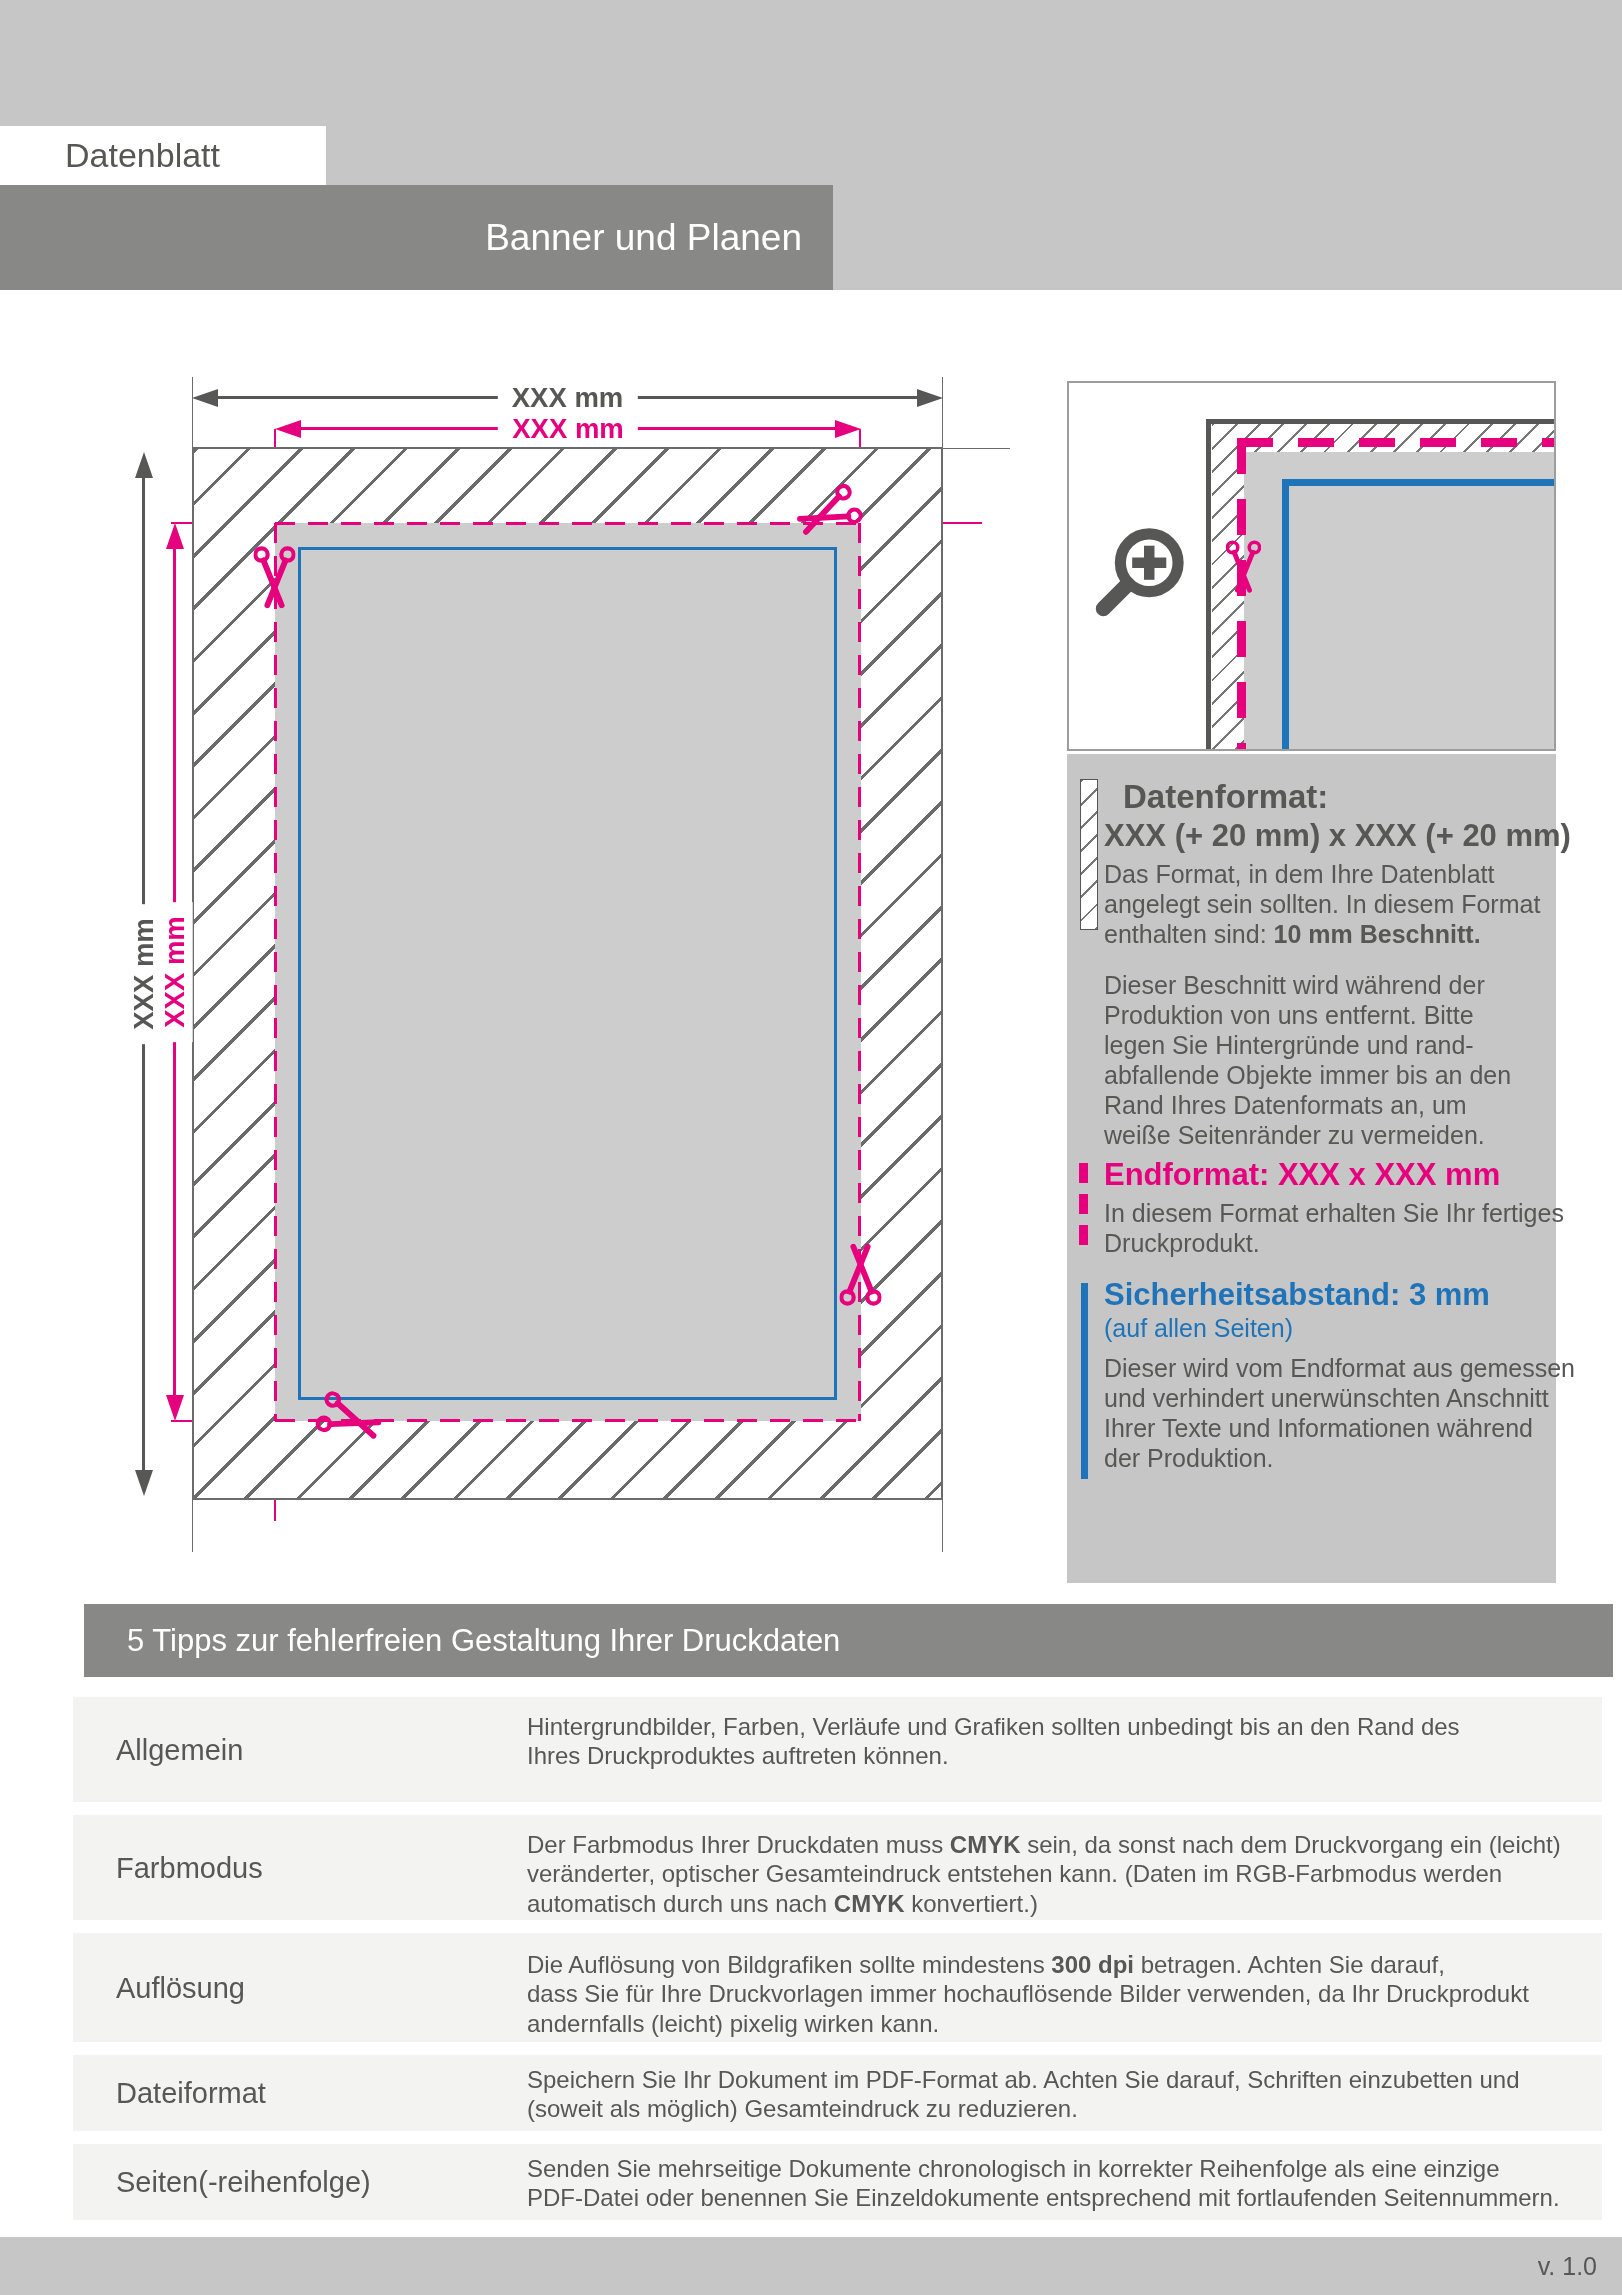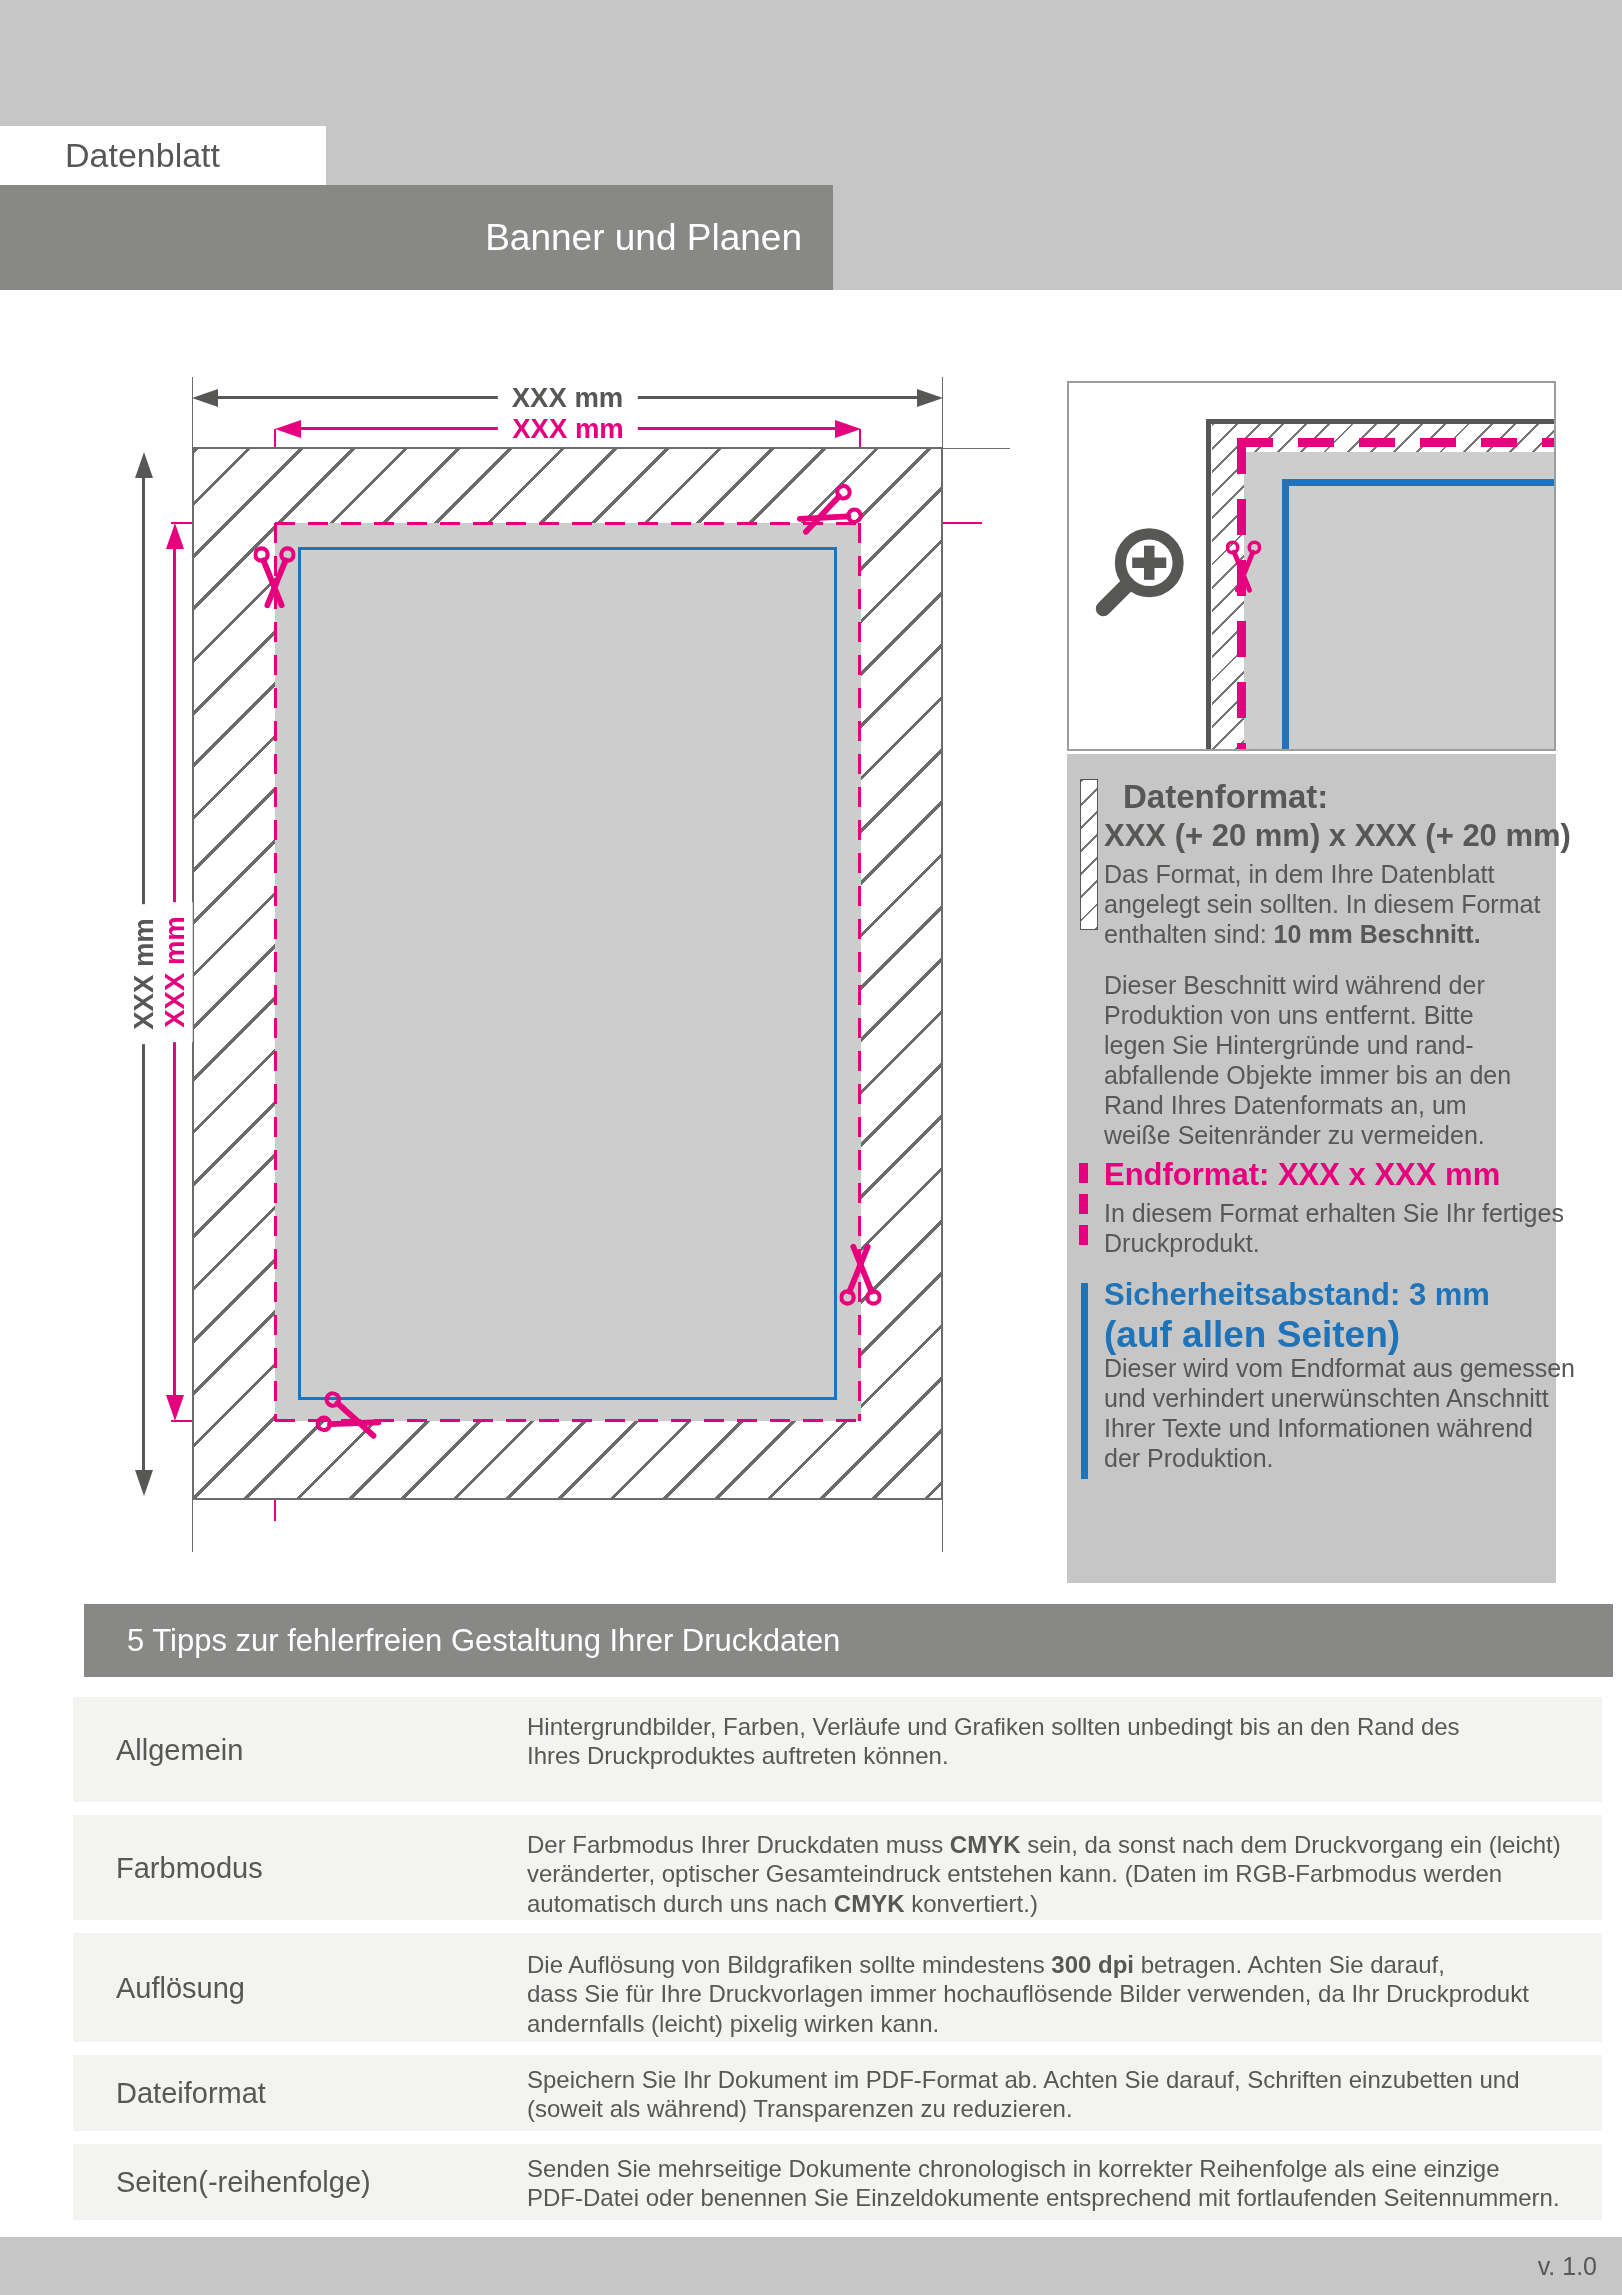--- a/index.html
+++ b/index.html
@@ -243,21 +243,21 @@
 
     <div class="abs" style="left:12.4px;top:409px;width:8.5px;height:82px;background:repeating-linear-gradient(180deg,#e6007e 0 19.6px,transparent 19.6px 31px);"></div>
     <div class="abs ib-sub c-mag" style="left:37px;top:402px;">Endformat: XXX x XXX mm</div>
     <div class="abs ib-text" style="left:37px;top:444px;">
       <div class="tl">In diesem Format erhalten Sie Ihr fertiges</div>
       <div class="tl">Druckprodukt.</div>
     </div>
 
     <div class="abs" style="left:13.7px;top:529px;width:7.2px;height:196px;background:#1e73b9;"></div>
     <div class="abs ib-sub blue" style="left:37px;top:522px;">Sicherheitsabstand: 3 mm</div>
-    <div class="abs blue" style="left:37px;top:560px;font-size:37px;font-weight:bold;">(auf allen Seiten)</div>
+    <div class="abs blue" style="left:37px;top:560px;font-size:25px;font-weight:normal;">(auf allen Seiten)</div>
     <div class="abs ib-text" style="left:37px;top:599px;">
       <div class="tl">Dieser wird vom Endformat aus gemessen</div>
       <div class="tl">und verhindert unerwünschten Anschnitt</div>
       <div class="tl">Ihrer Texte und Informationen während</div>
       <div class="tl">der Produktion.</div>
     </div>
   </div>
 
   <div class="abs tipbar">
     <span>5 Tipps zur fehlerfreien Gestaltung Ihrer Druckdaten</span>
@@ -286,21 +286,21 @@
       <div class="tl"><span>Die Auflösung von Bildgrafiken sollte mindestens </span><span class="bld">300 dpi</span><span> betragen. Achten Sie darauf,</span></div>
       <div class="tl"><span>dass Sie für Ihre Druckvorlagen immer hochauflösende Bilder verwenden, da Ihr Druckprodukt</span></div>
       <div class="tl"><span>andernfalls (leicht) pixelig wirken kann.</span></div>
     </div>
   </div>
 
   <div class="abs tiprow" style="top:2055px;height:76px;">
     <div class="tiplabel">Dateiformat</div>
     <div class="tipbody" style="top:9.8px;">
       <div class="tl"><span>Speichern Sie Ihr Dokument im PDF-Format ab. Achten Sie darauf, Schriften einzubetten und</span></div>
-      <div class="tl"><span>(soweit als während) Transparenzen zu reduzieren.</span></div>
+      <div class="tl"><span>(soweit als möglich) Gesamteindruck zu reduzieren.</span></div>
     </div>
   </div>
 
   <div class="abs tiprow" style="top:2144px;height:76px;">
     <div class="tiplabel">Seiten(-reihenfolge)</div>
     <div class="tipbody" style="top:9.8px;">
       <div class="tl"><span>Senden Sie mehrseitige Dokumente chronologisch in korrekter Reihenfolge als eine einzige</span></div>
       <div class="tl"><span>PDF-Datei oder benennen Sie Einzeldokumente entsprechend mit fortlaufenden Seitennummern.</span></div>
     </div>
   </div>

